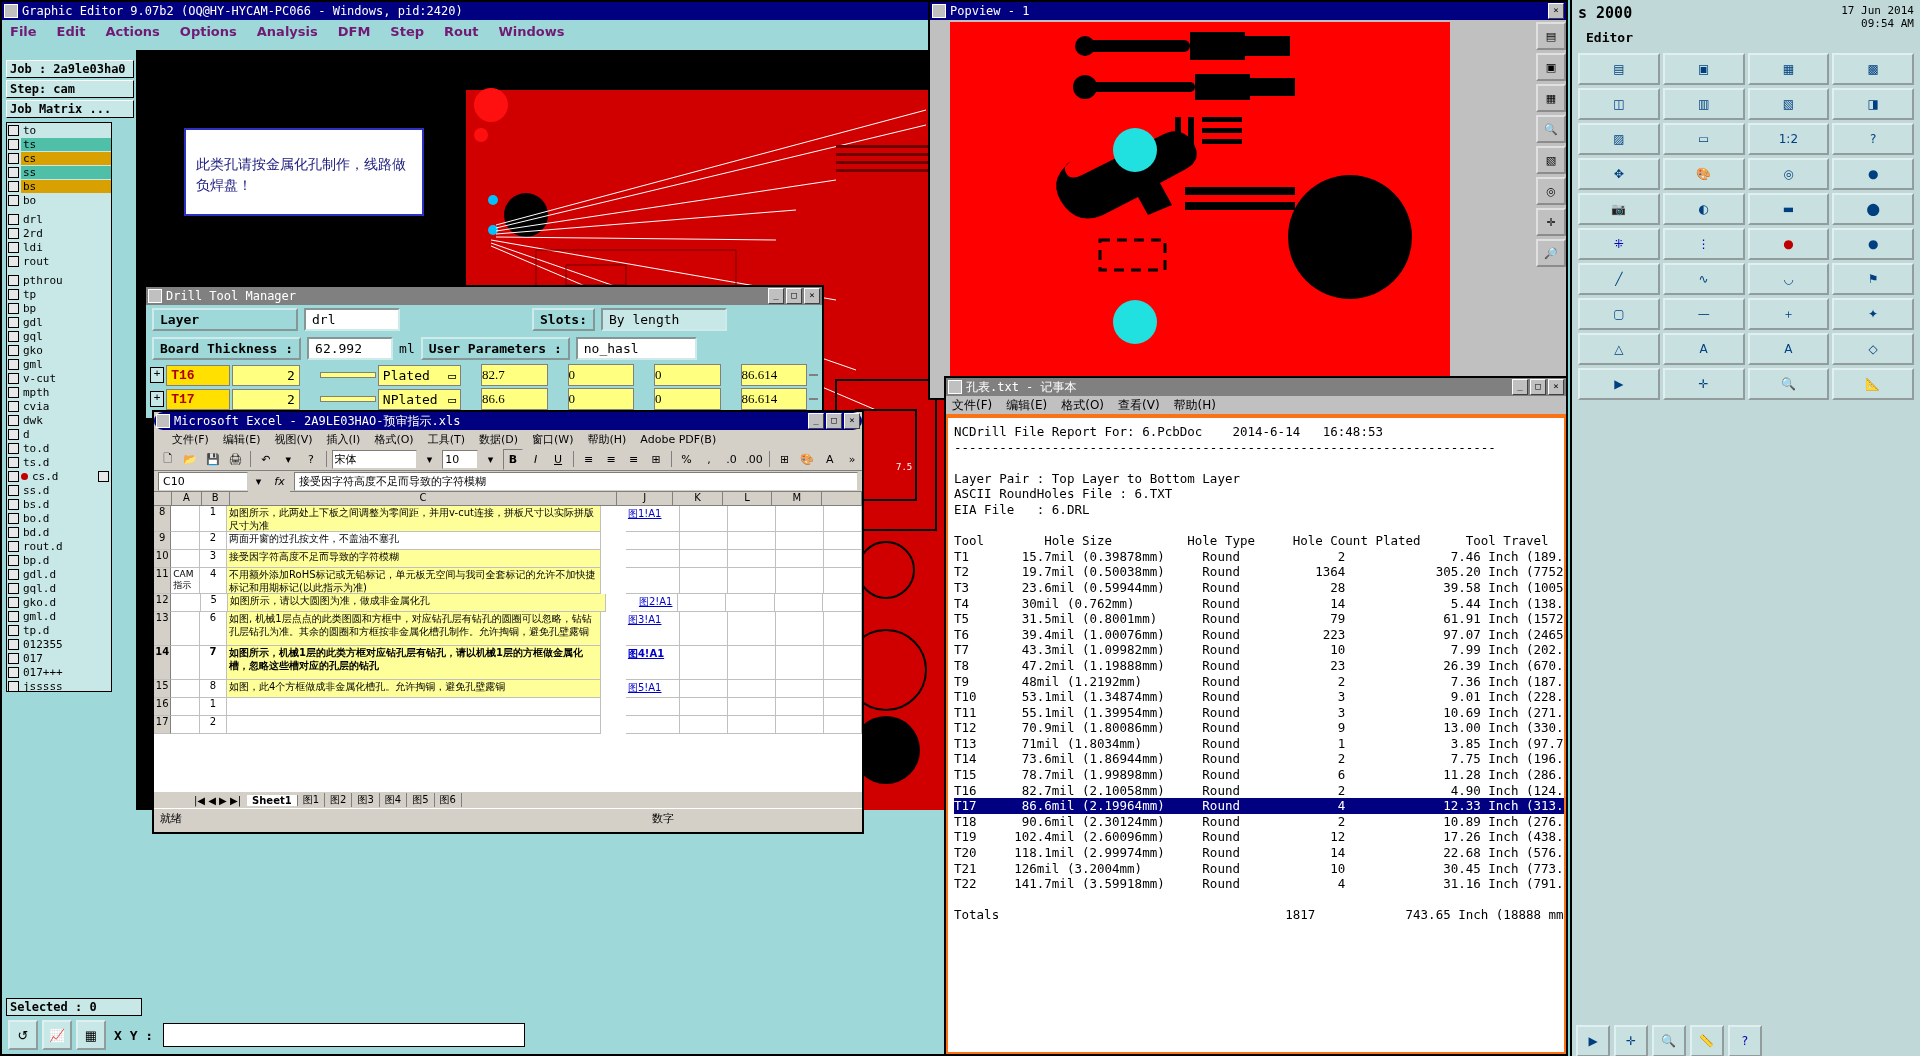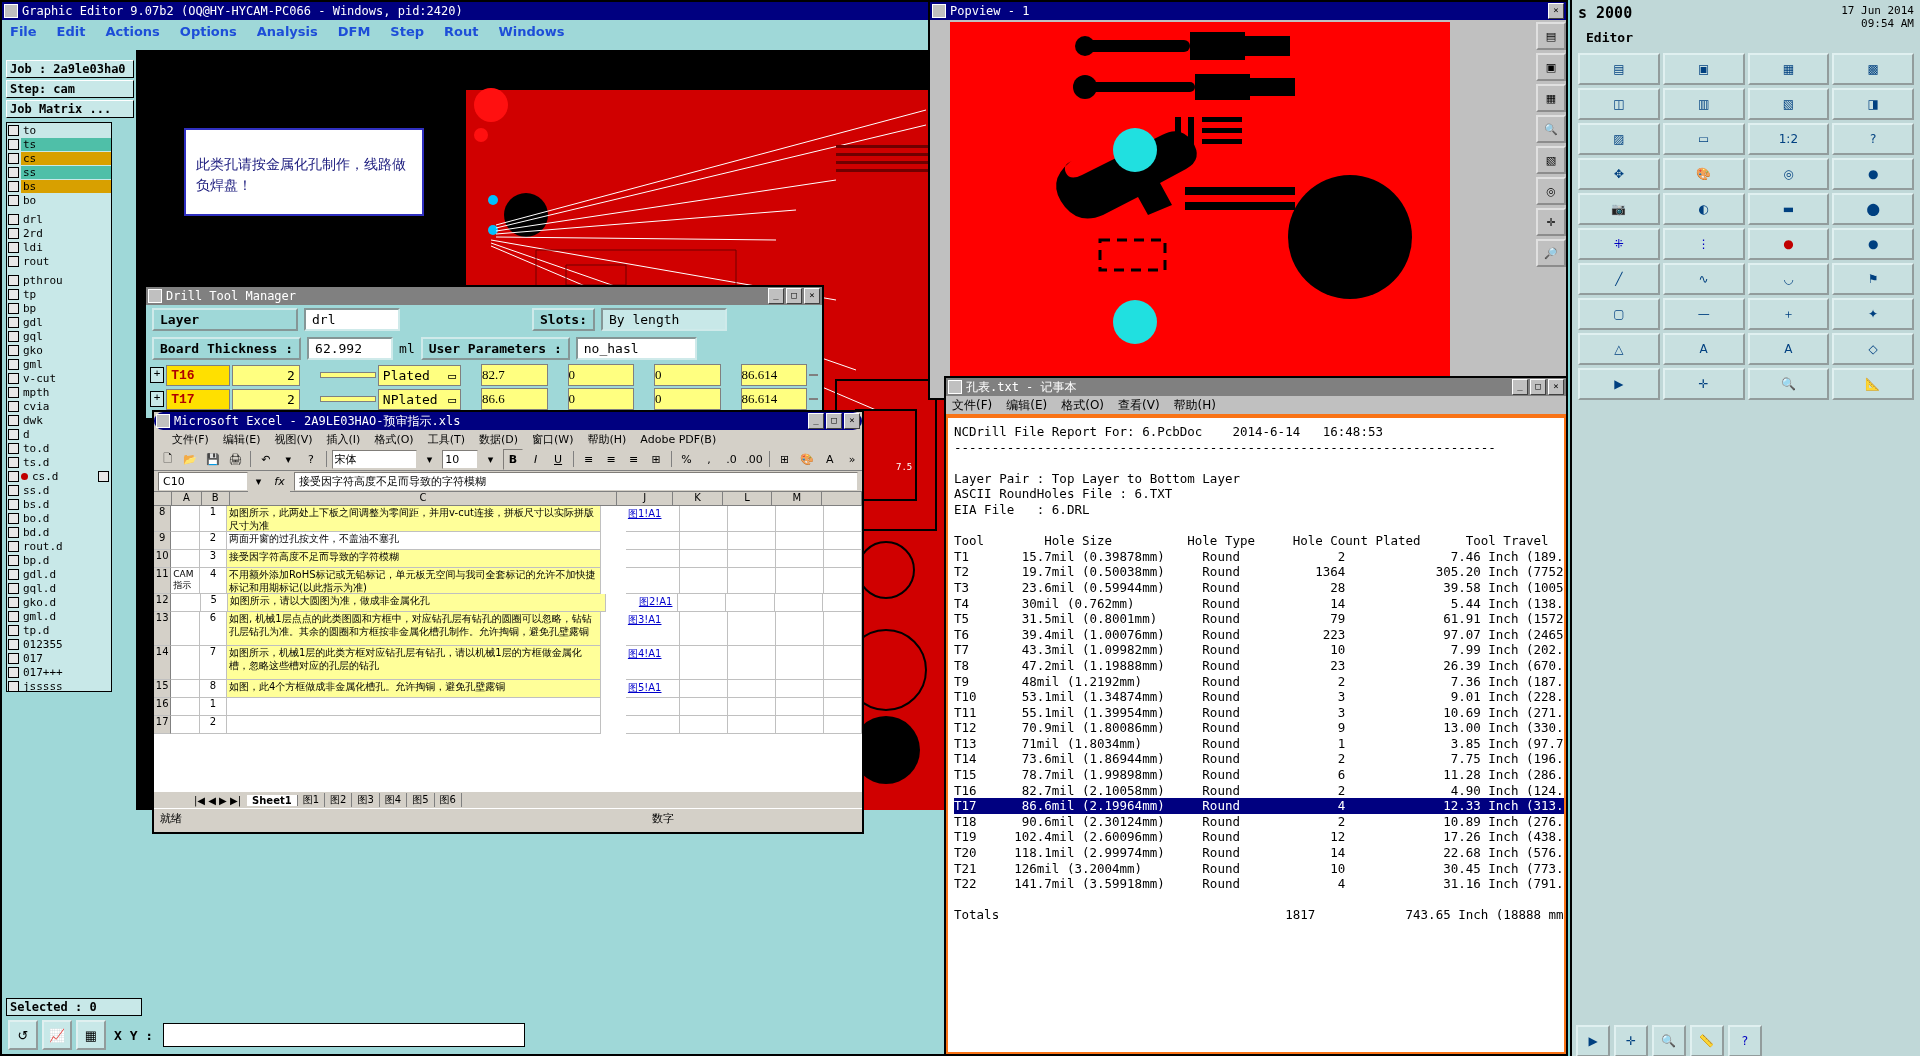--- a/index.html
+++ b/index.html
@@ -5,21 +5,21 @@
   html,body{margin:0;padding:0;}
   body{width:1920px;height:1056px;overflow:hidden;background:#7fd4d4;font-family:"DejaVu Sans",sans-serif;font-size:12px;}
   .abs{position:absolute;}
   
   #ge{left:0;top:0;width:1140px;height:1056px;background:#9fd8d8;border:2px solid #000;box-sizing:border-box;}
   .titlebar{height:18px;background:#000080;color:#fff;font-family:"DejaVu Sans Mono",monospace;font-size:12px;display:flex;align-items:center;padding:0 2px;}
   .titlebar .tb-icon{width:12px;height:12px;background:#c0c0c0;border:1px solid #fff;margin-right:4px;}
   .titlebar .tb-title{flex:1;white-space:nowrap;overflow:hidden;}
   .tb-btns{display:flex;gap:2px;}
   .tb-btn{width:14px;height:14px;background:#c0c0c0;border:1px solid #fff;border-right-color:#404040;border-bottom-color:#404040;color:#000;font-size:9px;line-height:12px;text-align:center;font-family:"DejaVu Sans Mono",monospace;}
-  .menubar{height:22px;background:#9fd8d8;display:flex;align-items:center;padding-left:8px;gap:20px;font-family:"DejaVu Sans",sans-serif;font-size:13px;font-weight:bold;color:#1d4ed8;}
+  .menubar{height:22px;background:#9fd8d8;display:flex;align-items:center;padding-left:8px;gap:20px;font-family:"DejaVu Sans",sans-serif;font-size:13px;font-weight:bold;color:#701a75;}
   
   #jobbar{left:4px;top:58px;width:128px;}
   .jobline{background:#c8e8e8;border:1px solid #000;border-top-color:#fff;border-left-color:#fff;font-family:"DejaVu Sans Mono",monospace;font-size:12px;font-weight:bold;padding:1px 3px;margin-bottom:2px;}
   .layerlist{left:4px;top:120px;width:104px;height:568px;background:#c8e8e8;border:1px solid #000;overflow:hidden;}
   .lrow{height:14px;display:flex;align-items:center;font-family:"DejaVu Sans Mono",monospace;font-size:11px;padding-left:1px;}
   .lbox{width:9px;height:9px;border:1px solid #000;background:#e8e8e8;margin-right:2px;flex:0 0 auto;}
   .lname{flex:1;padding-left:2px;}
   .lsel{background:#4fbfa8;}
   .lsel2{background:#d8a000;}
   .dot{width:7px;height:7px;border-radius:50%;background:#c00000;margin-right:2px;}
@@ -531,21 +531,21 @@
         <div class="rnum" style="width: 18px;">13</div>
         <div style="width: 30px;"></div>
         <div style="width: 28px; text-align: center;">6</div>
         <div class="cn yel" style="width: 390px;">如图, 机械1层点点的此类图圆和方框中，对应钻孔层有钻孔的圆圈可以忽略，钻钻孔层钻孔为准。其余的圆圈和方框按非金属化槽孔制作。允许掏铜，避免孔壁露铜</div>
         <div class="lnk" style="width: 56px;">图3!A1</div>
         <div style="width: 50px;"></div>
         <div style="width: 50px;"></div>
         <div style="width: 50px;"></div>
         <div style="width: 40px;"></div>
       </div>
-      <div class="grow" style="height: 34px;">
+      <div class="grow" style="height: 34px; font-weight: bold;">
         <div class="rnum" style="width: 18px;">14</div>
         <div style="width: 30px;"></div>
         <div style="width: 28px; text-align: center;">7</div>
         <div class="cn yel" style="width: 390px;">如图所示，机械1层的此类方框对应钻孔层有钻孔，请以机械1层的方框做金属化槽，忽略这些槽对应的孔层的钻孔</div>
         <div class="lnk" style="width: 56px;">图4!A1</div>
         <div style="width: 50px;"></div>
         <div style="width: 50px;"></div>
         <div style="width: 50px;"></div>
         <div style="width: 40px;"></div>
       </div>

